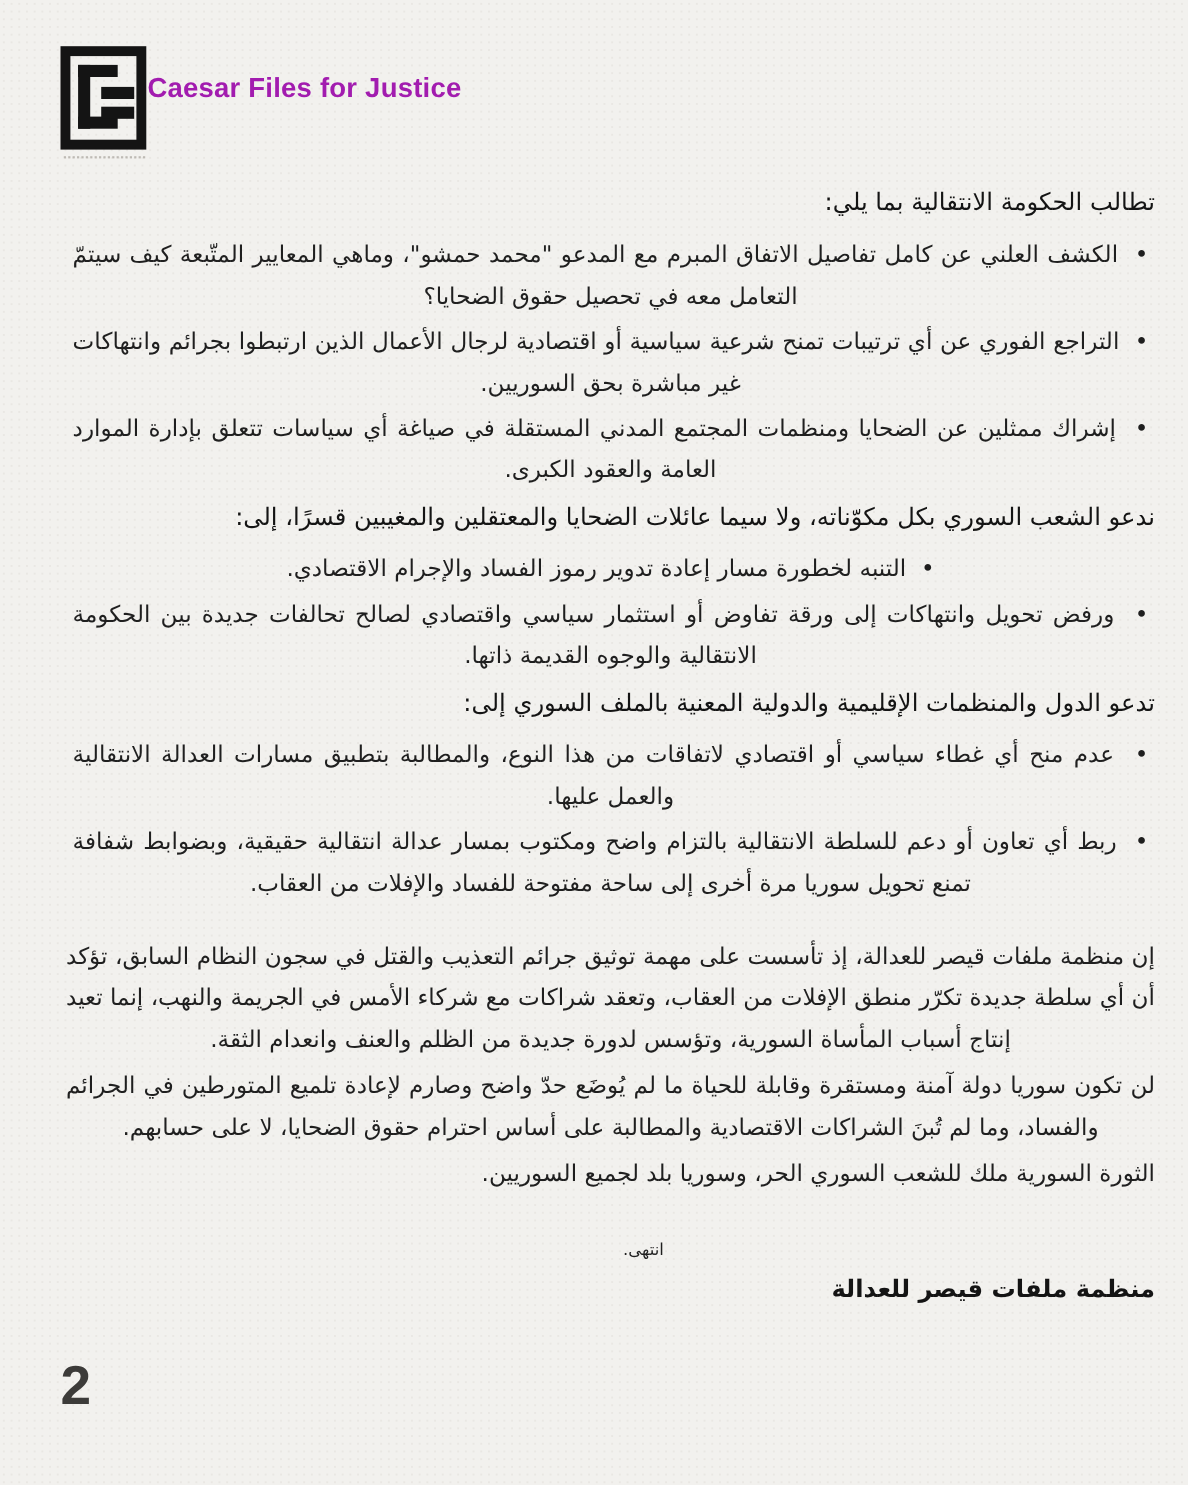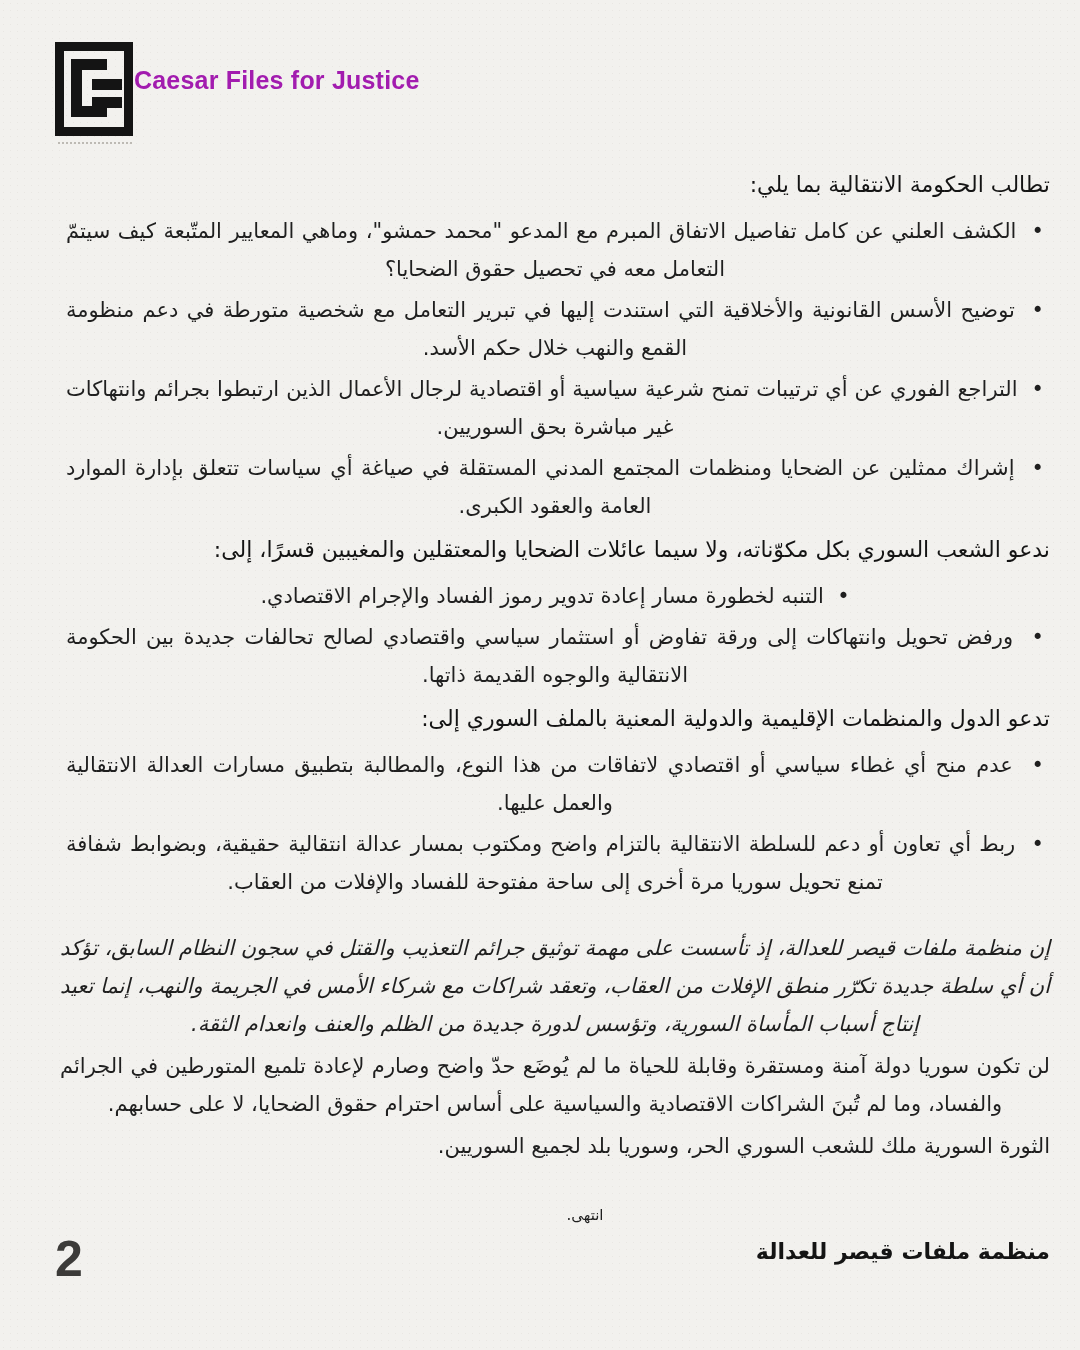--- a/index.html
+++ b/index.html
@@ -36,21 +36,21 @@
   }
   ul.bullets{list-style:none;margin:0 0 6px 0;padding:0;}
   ul.bullets li{
     margin:0 0 3px 0;padding:0 6px;
     text-align:justify;text-align-last:center;
   }
   ul.bullets li::before{content:"\2022\00a0\00a0";color:#1f1f1f;}
   .para{
     margin:4px 0 0 0;text-align:justify;text-align-last:center;
   }
-  .para.first{margin-top:28px;font-style:italic;}
+  .para.first{margin-top:28px;}
   .para.align-right{text-align:right;text-align-last:right;}
   .closing{
     margin-top:40px;font-size:15px;line-height:20px;
     text-align:center;transform:translateX(30px); 
   }
   .signature{
     margin-top:8px;font-weight:bold;font-size:22px;color:#141414;
   }
   
   .page-number{
@@ -68,38 +68,37 @@
   <span class="lm-bar lm-bar2"></span>
 </div>
 <div class="logo-dots"></div>
 <div class="logo-text">Caesar Files for Justice</div>
 
 <div class="content">
 
   <div class="sec-heading">تطالب الحكومة الانتقالية بما يلي:</div>
   <ul class="bullets">
     <li>الكشف العلني عن كامل تفاصيل الاتفاق المبرم مع المدعو "محمد حمشو"، وماهي المعايير المتّبعة كيف سيتمّ التعامل معه في تحصيل حقوق الضحايا؟</li>
-    <li>توضيح الأسس القانونية والأخلاقية التي استندت إليها في تبرير التعامل مع شخصية متورطة في دعم منظومة القمع والنهب خلال حكم الأسد.</li>
     <li>التراجع الفوري عن أي ترتيبات تمنح شرعية سياسية أو اقتصادية لرجال الأعمال الذين ارتبطوا بجرائم وانتهاكات غير مباشرة بحق السوريين.</li>
     <li>إشراك ممثلين عن الضحايا ومنظمات المجتمع المدني المستقلة في صياغة أي سياسات تتعلق بإدارة الموارد العامة والعقود الكبرى.</li>
   </ul>
 
   <div class="sec-heading">ندعو الشعب السوري بكل مكوّناته، ولا سيما عائلات الضحايا والمعتقلين والمغيبين قسرًا، إلى:</div>
   <ul class="bullets">
     <li>التنبه لخطورة مسار إعادة تدوير رموز الفساد والإجرام الاقتصادي.</li>
     <li>ورفض تحويل وانتهاكات إلى ورقة تفاوض أو استثمار سياسي واقتصادي لصالح تحالفات جديدة بين الحكومة الانتقالية والوجوه القديمة ذاتها.</li>
   </ul>
 
   <div class="sec-heading">تدعو الدول والمنظمات الإقليمية والدولية المعنية بالملف السوري إلى:</div>
   <ul class="bullets">
     <li>عدم منح أي غطاء سياسي أو اقتصادي لاتفاقات من هذا النوع، والمطالبة بتطبيق مسارات العدالة الانتقالية والعمل عليها.</li>
     <li>ربط أي تعاون أو دعم للسلطة الانتقالية بالتزام واضح ومكتوب بمسار عدالة انتقالية حقيقية، وبضوابط شفافة تمنع تحويل سوريا مرة أخرى إلى ساحة مفتوحة للفساد والإفلات من العقاب.</li>
   </ul>
 
   <p class="para first">إن منظمة ملفات قيصر للعدالة، إذ تأسست على مهمة توثيق جرائم التعذيب والقتل في سجون النظام السابق، تؤكد أن أي سلطة جديدة تكرّر منطق الإفلات من العقاب، وتعقد شراكات مع شركاء الأمس في الجريمة والنهب، إنما تعيد إنتاج أسباب المأساة السورية، وتؤسس لدورة جديدة من الظلم والعنف وانعدام الثقة.</p>
-  <p class="para">لن تكون سوريا دولة آمنة ومستقرة وقابلة للحياة ما لم يُوضَع حدّ واضح وصارم لإعادة تلميع المتورطين في الجرائم والفساد، وما لم تُبنَ الشراكات الاقتصادية والسياسية على أساس احترام حقوق الضحايا، لا على حسابهم.</p>
+  <p class="para">لن تكون سوريا دولة آمنة ومستقرة وقابلة للحياة ما لم يُوضَع حدّ واضح وصارم لإعادة تلميع المتورطين في الجرائم والفساد، وما لم تُبنَ الشراكات الاقتصادية والمطالبة على أساس احترام حقوق الضحايا، لا على حسابهم.</p>
   <p class="para align-right">الثورة السورية ملك للشعب السوري الحر، وسوريا بلد لجميع السوريين.</p>
 
   <div class="closing">انتهى.</div>
   <div class="signature">منظمة ملفات قيصر للعدالة</div>
 </div>
 
 <div class="page-number">2</div>
 
 </body></html>

